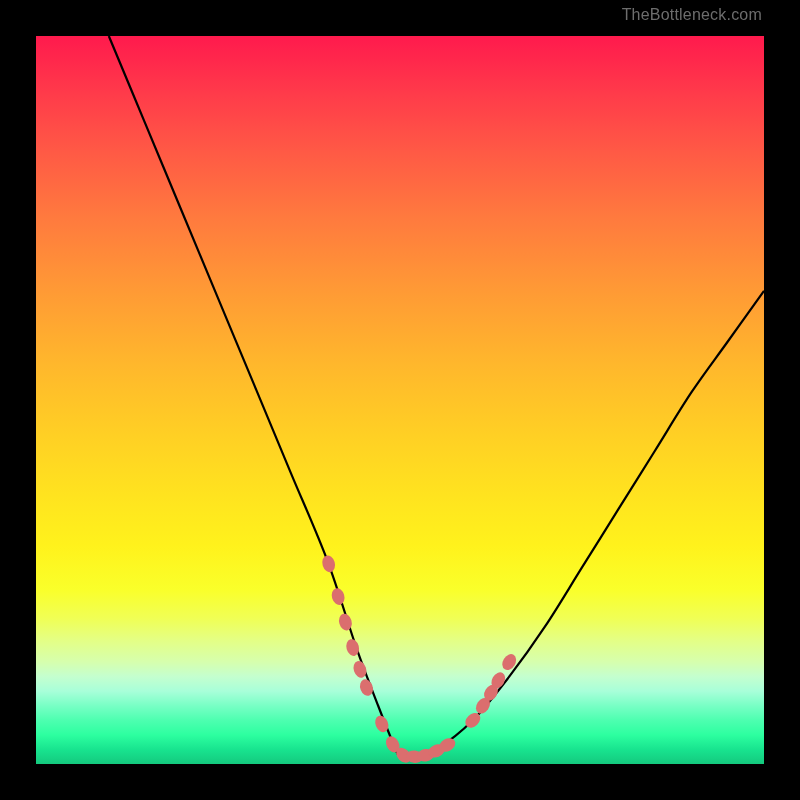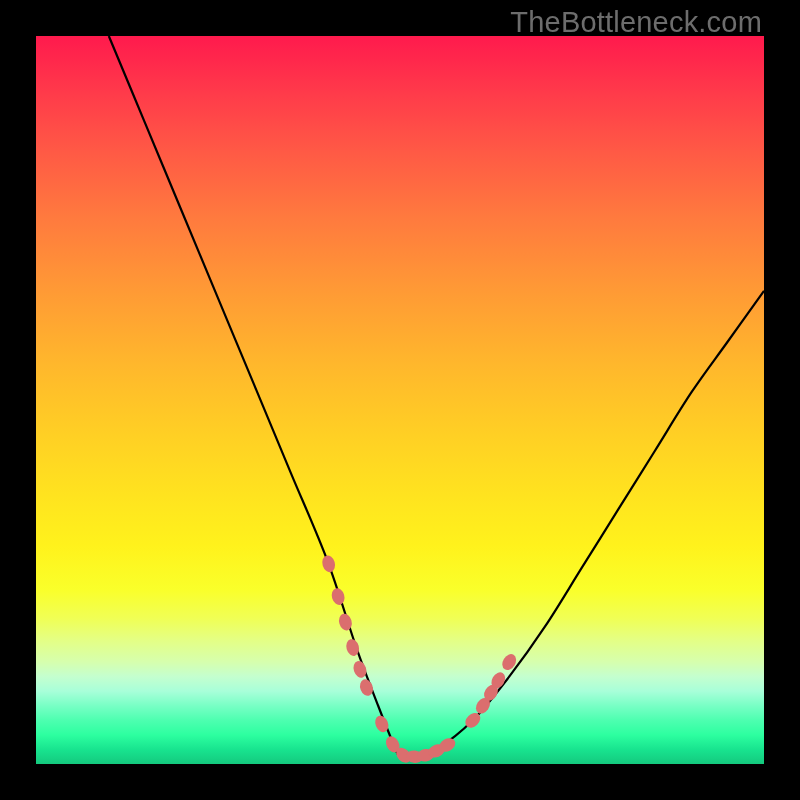--- a/index.html
+++ b/index.html
@@ -38,21 +38,21 @@
       #2dffa0 96%,
       #18e48f 98%,
       #14c97e 100%
     );
   }
   .watermark {
     position: absolute;
     top: 6px;
     right: 38px;
     color: #6d6d6d;
-    font-size: 29px;
+    font-size: 16px;
     font-weight: 500;
     letter-spacing: 0.2px;
     user-select: none;
   }
   svg.curve {
     position: absolute;
     left: 0;
     top: 0;
     width: 728px;
     height: 728px;

